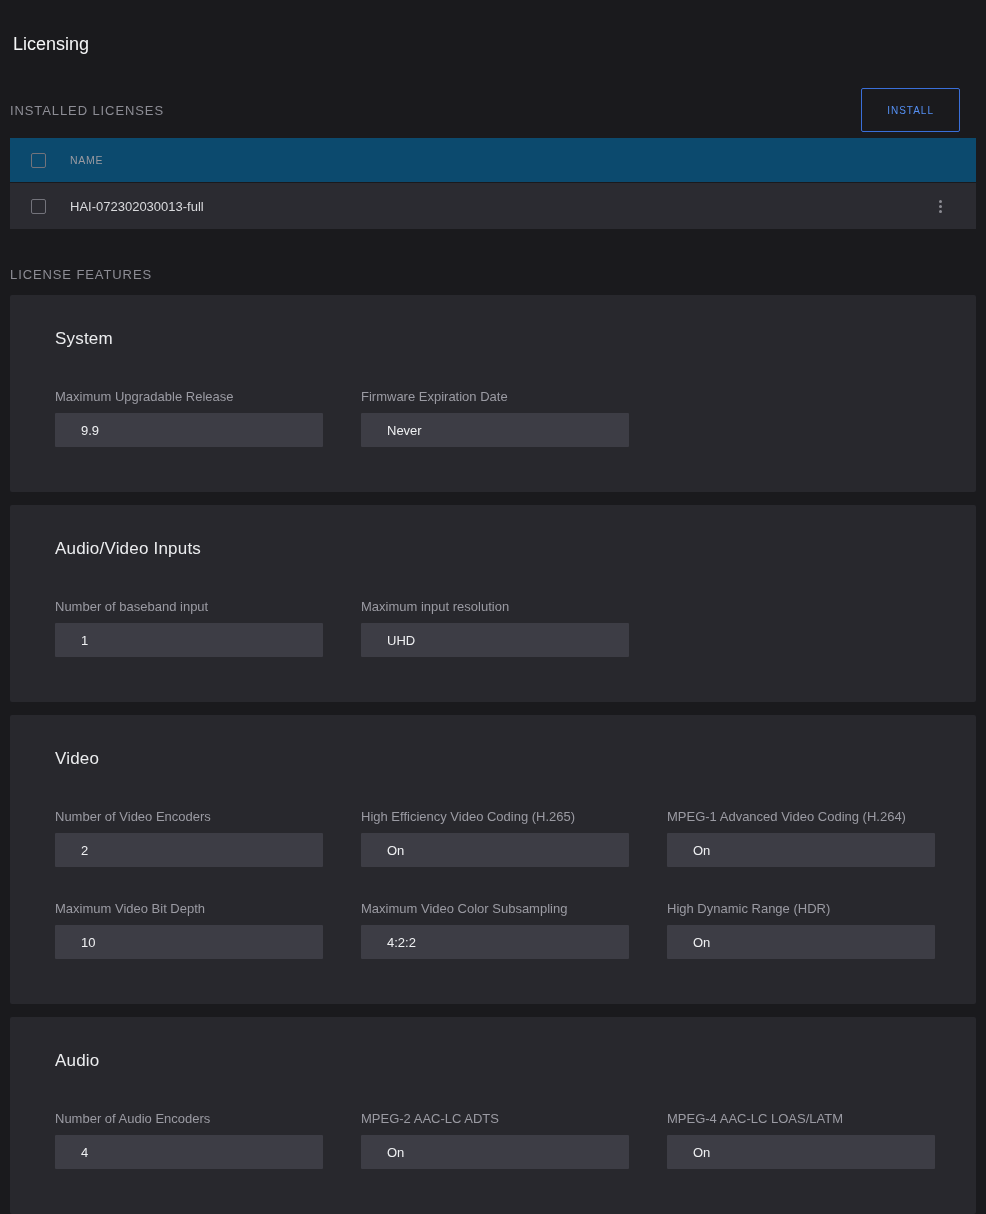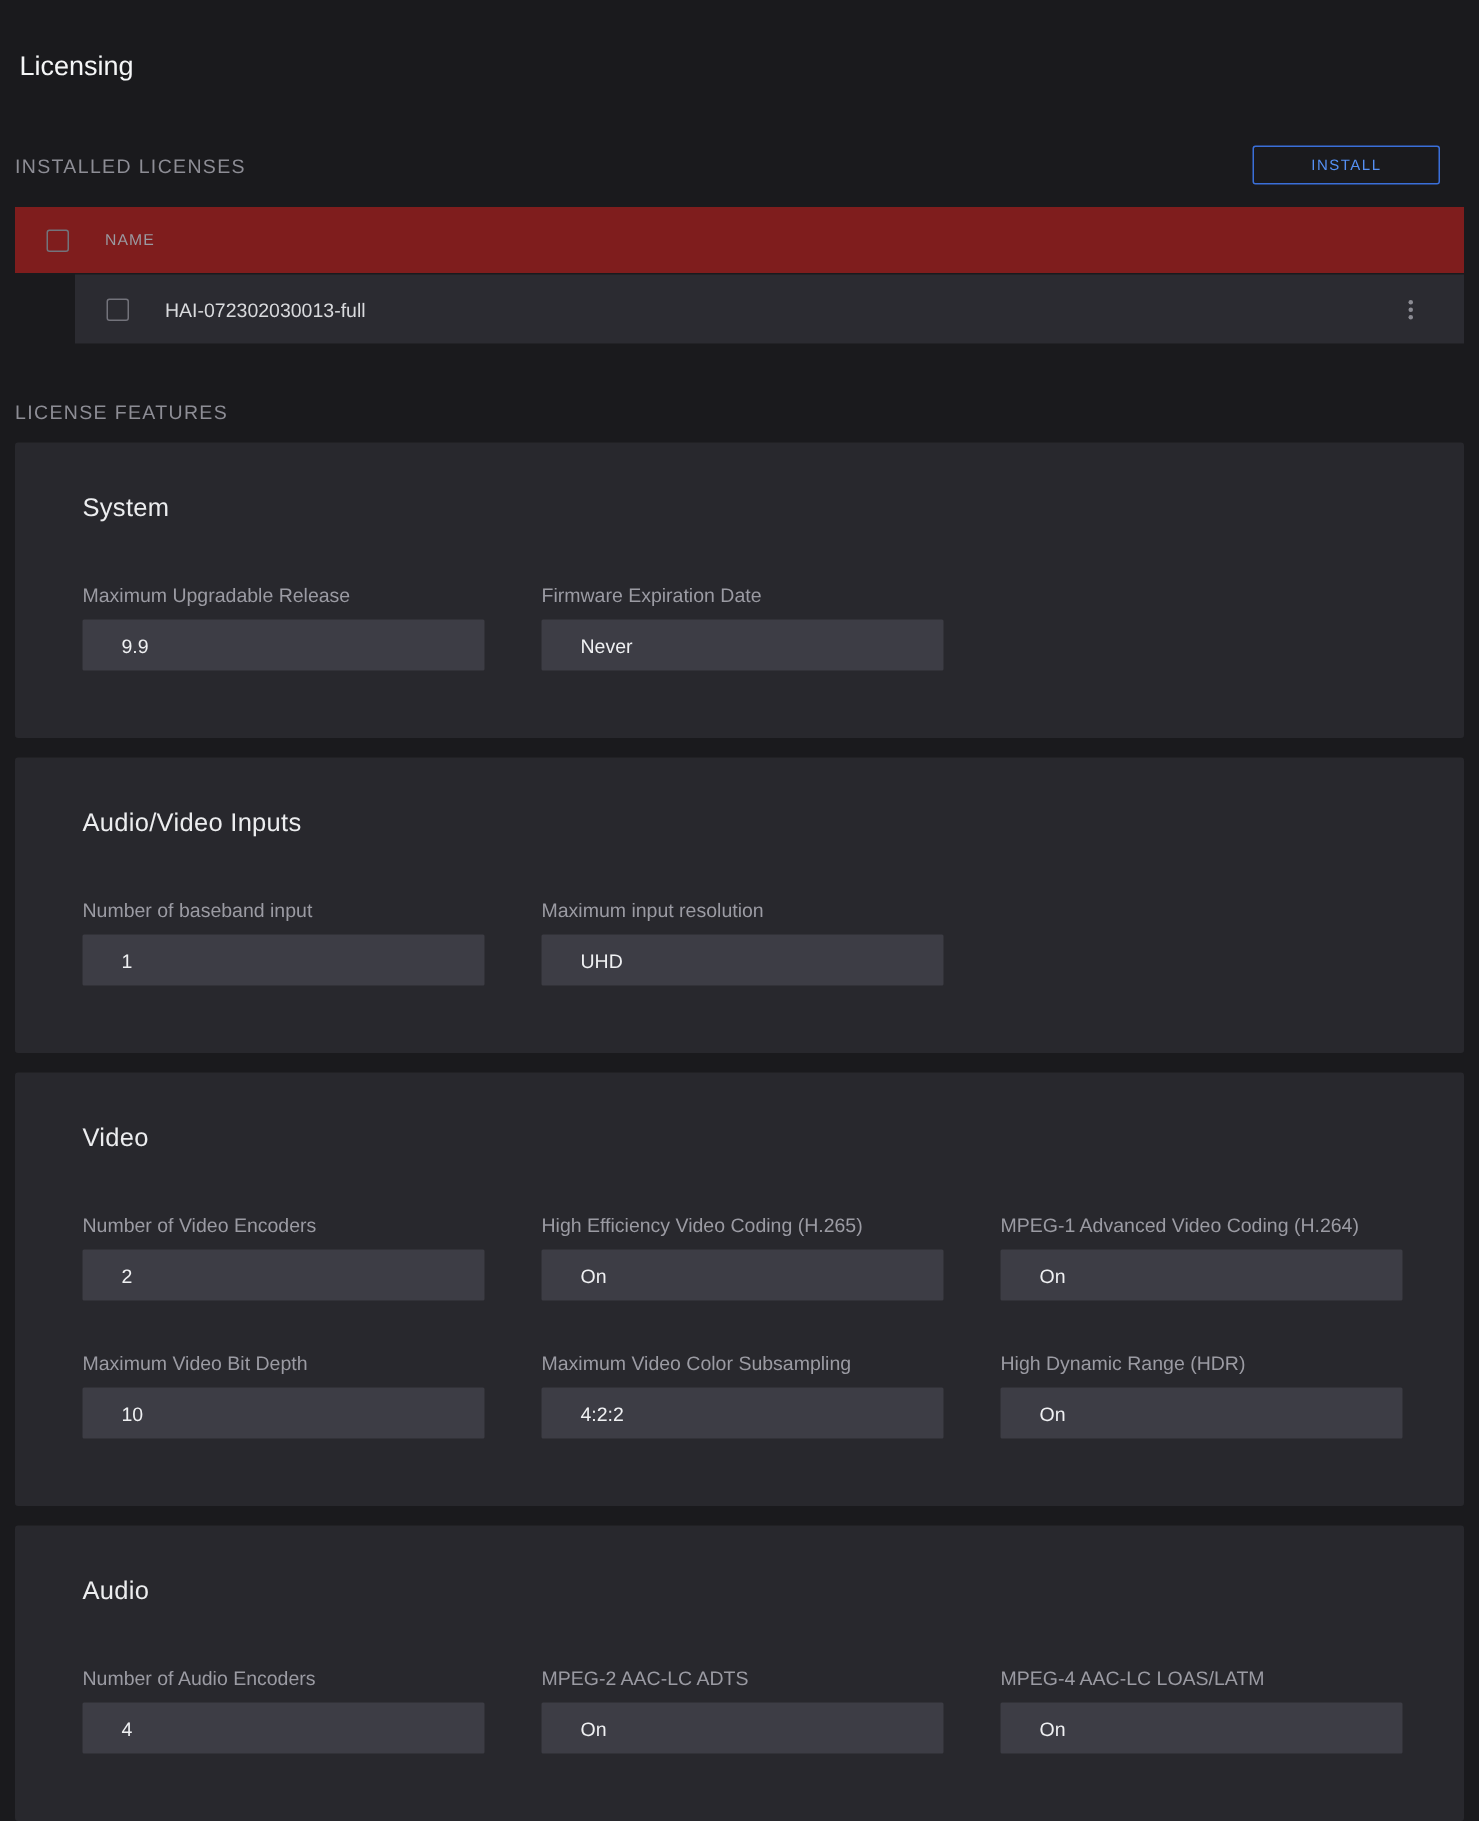--- a/index.html
+++ b/index.html
@@ -28,47 +28,46 @@
     height:26px;
   }
   .section-title {
     font-size:13px;
     color:#8d8d95;
     letter-spacing:0.9px;
     font-weight:400;
   }
   .btn-install {
     margin-right:16px;
-    height:26px;
-    padding:0 38px;
+    height:44px;
+    padding:0 25px;
     background:transparent;
     border:1px solid #3a6fd9;
     border-radius:2px;
     color:#5590f4;
     font-family:"Liberation Sans", sans-serif;
     font-size:10px;
     letter-spacing:1px;
     cursor:pointer;
   }
 
   
   .table { margin-top:15px; }
   .thead {
     display:flex;
     align-items:center;
     height:44px;
-    background:#7f1d1d;
+    background:#0c4a6e;
   }
   .trow {
     display:flex;
     align-items:center;
     height:47px;
     background:#2b2b31;
     border-top:1px solid #1a1a1d;
-    margin-left:40px;
   }
   .cell-check {
     width:60px;
     display:flex;
     align-items:center;
     padding-left:21px;
     flex:0 0 60px;
   }
   .checkbox {
     width:15px;

